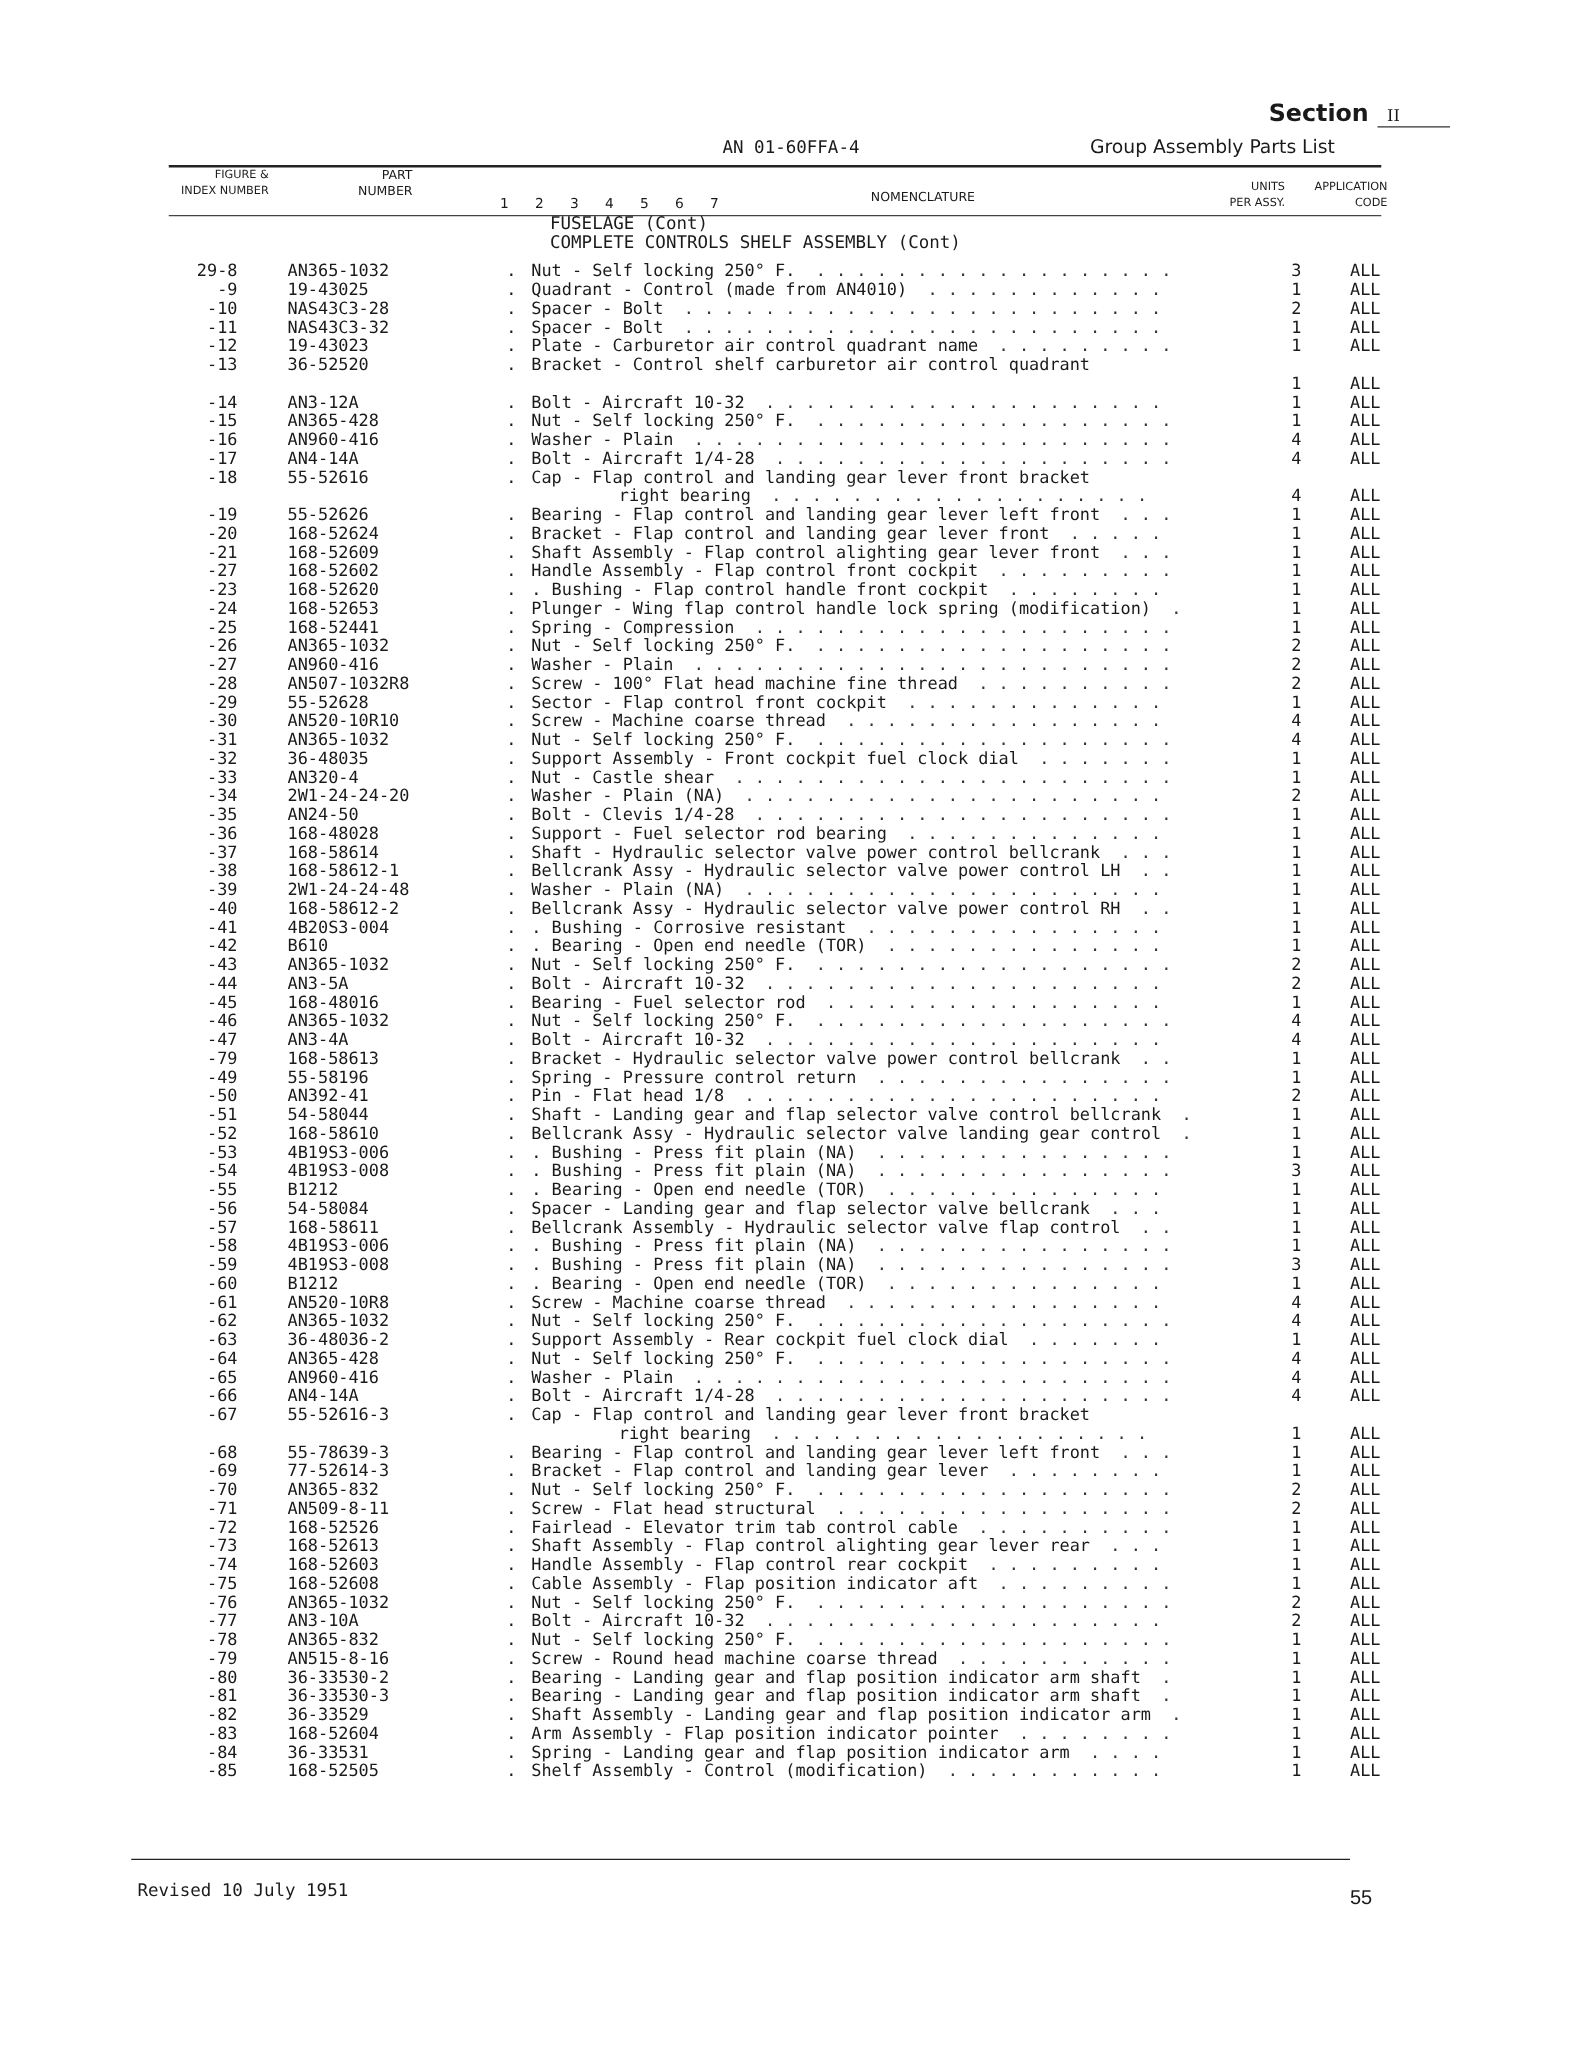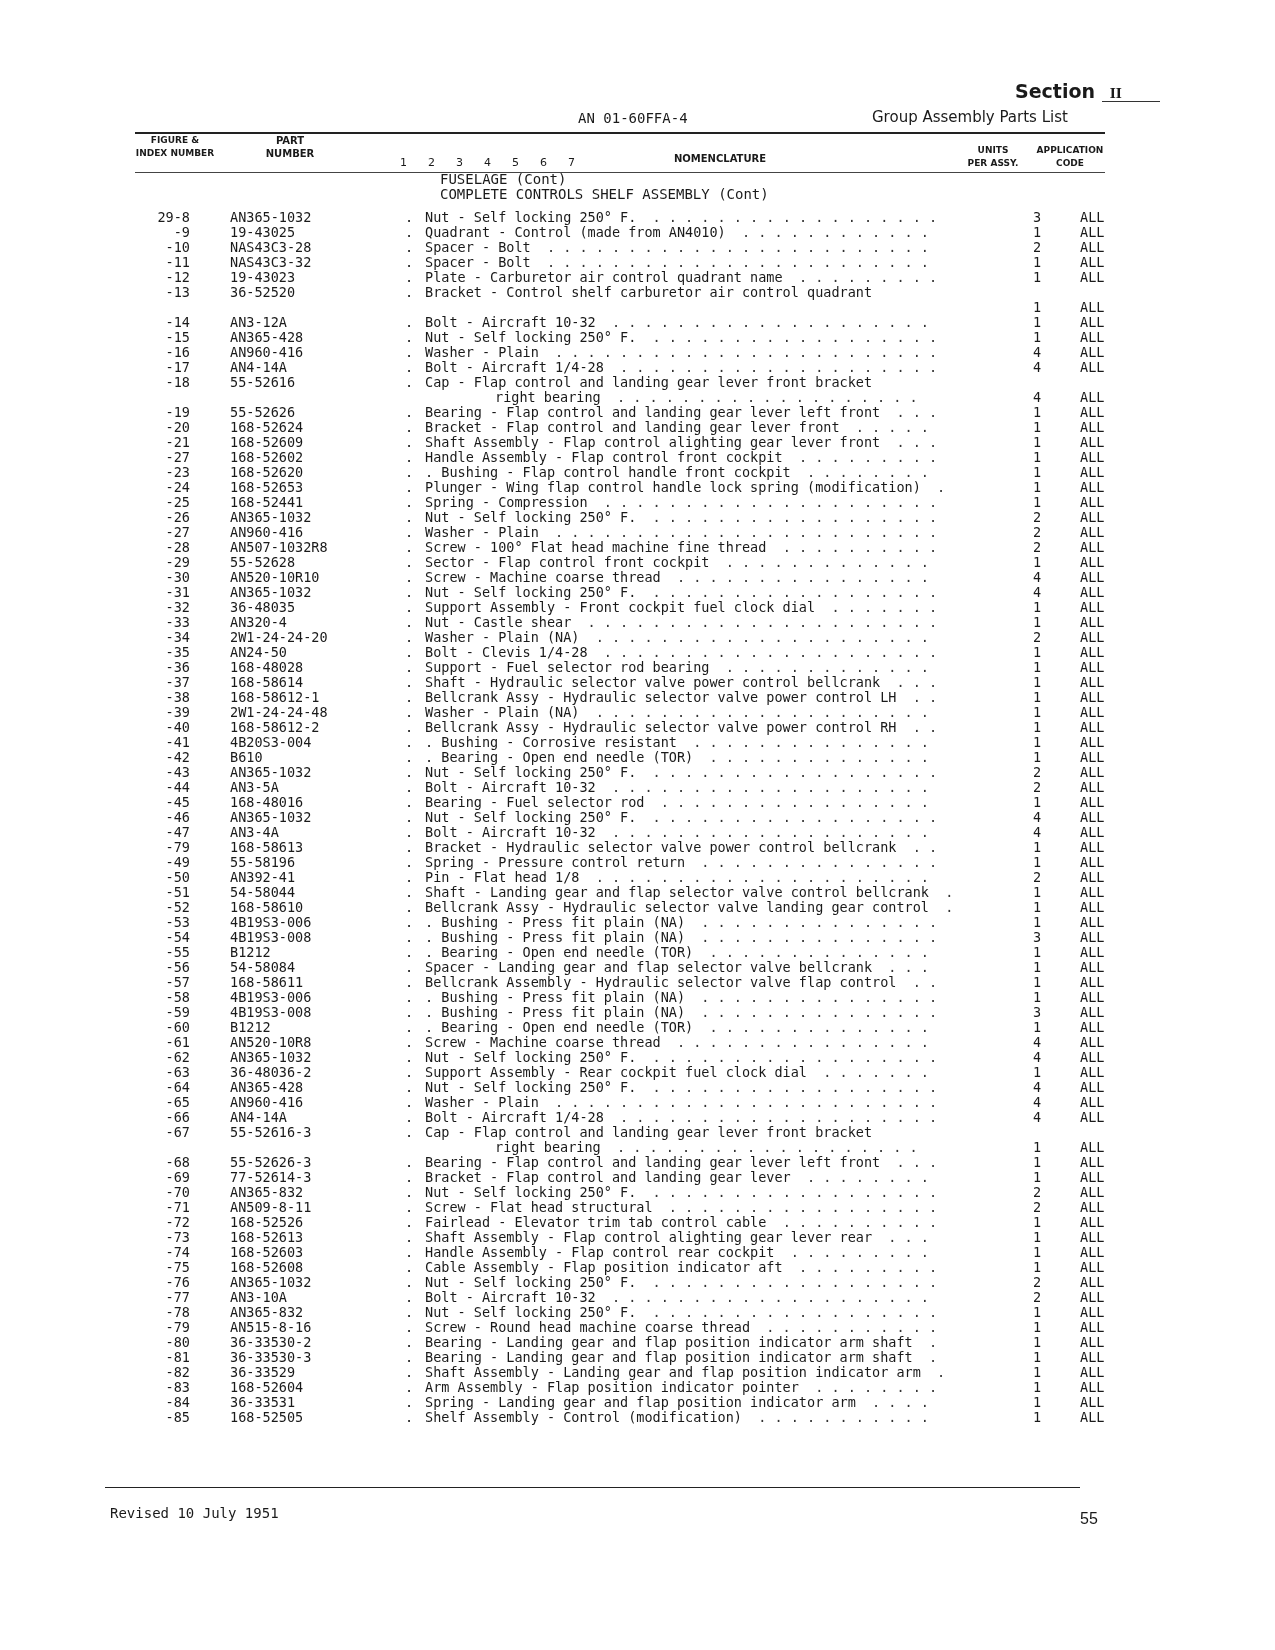--- a/index.html
+++ b/index.html
@@ -2,28 +2,28 @@
 <html><head>
 <meta charset="utf-8">
 <style>
   html, body { margin: 0; padding: 0; background: #ffffff; }
   body { width: 1275px; height: 1650px; position: relative; overflow: hidden; color: #1a1a1a; }
   .page { position: absolute; left: 0; top: 0; width: 1275px; height: 1650px; }
   .mono { font-family: "DejaVu Sans Mono", "Liberation Mono", monospace; }
   .sans { font-family: "DejaVu Sans", "Liberation Sans", sans-serif; }
 
   .section-label { position: absolute; left: 1015px; top: 80px; font-size: 19px; font-weight: bold; }
-  .section-num { display: inline-block; border-bottom: 1px solid #333; min-width: 50px; font-family: "DejaVu Serif", serif; font-weight: bold; font-size: 13px; padding-left: 8px; }
+  .section-num { display: inline-block; border-bottom: 1px solid #333; min-width: 50px; font-family: "DejaVu Serif", serif; font-weight: normal; font-size: 13px; padding-left: 8px; }
   .doc-number { position: absolute; left: 578px; top: 110px; font-size: 14px; }
   .doc-title { position: absolute; left: 872px; top: 108px; font-size: 15px; font-weight: normal; }
 
   .rule { position: absolute; height: 2px; background: #222; }
   .rule.thin { height: 1px; background: #444; }
 
-  .col-head { position: absolute; font-size: 9px; text-transform: uppercase; text-align: center; line-height: 13px; font-weight: bold; }
+  .col-head { position: absolute; font-size: 9px; text-transform: uppercase; text-align: right; line-height: 13px; }
   .col-digits { position: absolute; left: 420px; top: 156px; font-size: 11px; letter-spacing: 0; }
   .col-digits span { display: inline-block; width: 28px; }
 
   .group-title { position: absolute; left: 440px; width: 540px; text-align: left; font-size: 14px; line-height: 15px; }
 
   .rows { position: absolute; left: 0; top: 210px; width: 1275px; }
   .row { position: relative; height: 15px; font-size: 13.5px; line-height: 15px; white-space: pre; }
   .row .idx { position: absolute; right: 1085px; text-align: right; }
   .row .part { position: absolute; left: 230px; }
   .row .dot { position: absolute; left: 405px; }
@@ -133,21 +133,21 @@
       <div class="row"><span class="idx">-59</span><span class="part">4B19S3-008</span><span class="dot">.</span><span class="nom"><span class="">. Bushing - Press fit plain (NA)</span><span class="leader">  . . . . . . . . . . . . . . .</span></span><span class="units">3</span><span class="app">ALL</span></div>
       <div class="row"><span class="idx">-60</span><span class="part">B1212</span><span class="dot">.</span><span class="nom"><span class="">. Bearing - Open end needle (TOR)</span><span class="leader">  . . . . . . . . . . . . . .</span></span><span class="units">1</span><span class="app">ALL</span></div>
       <div class="row"><span class="idx">-61</span><span class="part">AN520-10R8</span><span class="dot">.</span><span class="nom"><span class="">Screw - Machine coarse thread</span><span class="leader">  . . . . . . . . . . . . . . . .</span></span><span class="units">4</span><span class="app">ALL</span></div>
       <div class="row"><span class="idx">-62</span><span class="part">AN365-1032</span><span class="dot">.</span><span class="nom"><span class="">Nut - Self locking 250° F.</span><span class="leader">  . . . . . . . . . . . . . . . . . .</span></span><span class="units">4</span><span class="app">ALL</span></div>
       <div class="row"><span class="idx">-63</span><span class="part">36-48036-2</span><span class="dot">.</span><span class="nom"><span class="">Support Assembly - Rear cockpit fuel clock dial</span><span class="leader">  . . . . . . .</span></span><span class="units">1</span><span class="app">ALL</span></div>
       <div class="row"><span class="idx">-64</span><span class="part">AN365-428</span><span class="dot">.</span><span class="nom"><span class="">Nut - Self locking 250° F.</span><span class="leader">  . . . . . . . . . . . . . . . . . .</span></span><span class="units">4</span><span class="app">ALL</span></div>
       <div class="row"><span class="idx">-65</span><span class="part">AN960-416</span><span class="dot">.</span><span class="nom"><span class="">Washer - Plain</span><span class="leader">  . . . . . . . . . . . . . . . . . . . . . . . .</span></span><span class="units">4</span><span class="app">ALL</span></div>
       <div class="row"><span class="idx">-66</span><span class="part">AN4-14A</span><span class="dot">.</span><span class="nom"><span class="">Bolt - Aircraft 1/4-28</span><span class="leader">  . . . . . . . . . . . . . . . . . . . .</span></span><span class="units">4</span><span class="app">ALL</span></div>
       <div class="row"><span class="idx">-67</span><span class="part">55-52616-3</span><span class="dot">.</span><span class="nom"><span class="">Cap - Flap control and landing gear lever front bracket</span></span></div>
       <div class="row cont"><span class="nom"><span class="">right bearing</span><span class="leader">  . . . . . . . . . . . . . . . . . . .</span></span><span class="units">1</span><span class="app">ALL</span></div>
-      <div class="row"><span class="idx">-68</span><span class="part">55-52626-3</span><span class="dot">.</span><span class="nom"><span class="">Bearing - Flap control and landing gear lever left front</span><span class="leader">  . . .</span></span><span class="units">1</span><span class="app">ALL</span></div>
+      <div class="row"><span class="idx">-68</span><span class="part">55-78639-3</span><span class="dot">.</span><span class="nom"><span class="">Bearing - Flap control and landing gear lever left front</span><span class="leader">  . . .</span></span><span class="units">1</span><span class="app">ALL</span></div>
       <div class="row"><span class="idx">-69</span><span class="part">77-52614-3</span><span class="dot">.</span><span class="nom"><span class="">Bracket - Flap control and landing gear lever</span><span class="leader">  . . . . . . . .</span></span><span class="units">1</span><span class="app">ALL</span></div>
       <div class="row"><span class="idx">-70</span><span class="part">AN365-832</span><span class="dot">.</span><span class="nom"><span class="">Nut - Self locking 250° F.</span><span class="leader">  . . . . . . . . . . . . . . . . . .</span></span><span class="units">2</span><span class="app">ALL</span></div>
       <div class="row"><span class="idx">-71</span><span class="part">AN509-8-11</span><span class="dot">.</span><span class="nom"><span class="">Screw - Flat head structural</span><span class="leader">  . . . . . . . . . . . . . . . . .</span></span><span class="units">2</span><span class="app">ALL</span></div>
       <div class="row"><span class="idx">-72</span><span class="part">168-52526</span><span class="dot">.</span><span class="nom"><span class="">Fairlead - Elevator trim tab control cable</span><span class="leader">  . . . . . . . . . .</span></span><span class="units">1</span><span class="app">ALL</span></div>
       <div class="row"><span class="idx">-73</span><span class="part">168-52613</span><span class="dot">.</span><span class="nom"><span class="">Shaft Assembly - Flap control alighting gear lever rear</span><span class="leader">  . . .</span></span><span class="units">1</span><span class="app">ALL</span></div>
       <div class="row"><span class="idx">-74</span><span class="part">168-52603</span><span class="dot">.</span><span class="nom"><span class="">Handle Assembly - Flap control rear cockpit</span><span class="leader">  . . . . . . . . .</span></span><span class="units">1</span><span class="app">ALL</span></div>
       <div class="row"><span class="idx">-75</span><span class="part">168-52608</span><span class="dot">.</span><span class="nom"><span class="">Cable Assembly - Flap position indicator aft</span><span class="leader">  . . . . . . . . .</span></span><span class="units">1</span><span class="app">ALL</span></div>
       <div class="row"><span class="idx">-76</span><span class="part">AN365-1032</span><span class="dot">.</span><span class="nom"><span class="">Nut - Self locking 250° F.</span><span class="leader">  . . . . . . . . . . . . . . . . . .</span></span><span class="units">2</span><span class="app">ALL</span></div>
       <div class="row"><span class="idx">-77</span><span class="part">AN3-10A</span><span class="dot">.</span><span class="nom"><span class="">Bolt - Aircraft 10-32</span><span class="leader">  . . . . . . . . . . . . . . . . . . . .</span></span><span class="units">2</span><span class="app">ALL</span></div>
       <div class="row"><span class="idx">-78</span><span class="part">AN365-832</span><span class="dot">.</span><span class="nom"><span class="">Nut - Self locking 250° F.</span><span class="leader">  . . . . . . . . . . . . . . . . . .</span></span><span class="units">1</span><span class="app">ALL</span></div>

